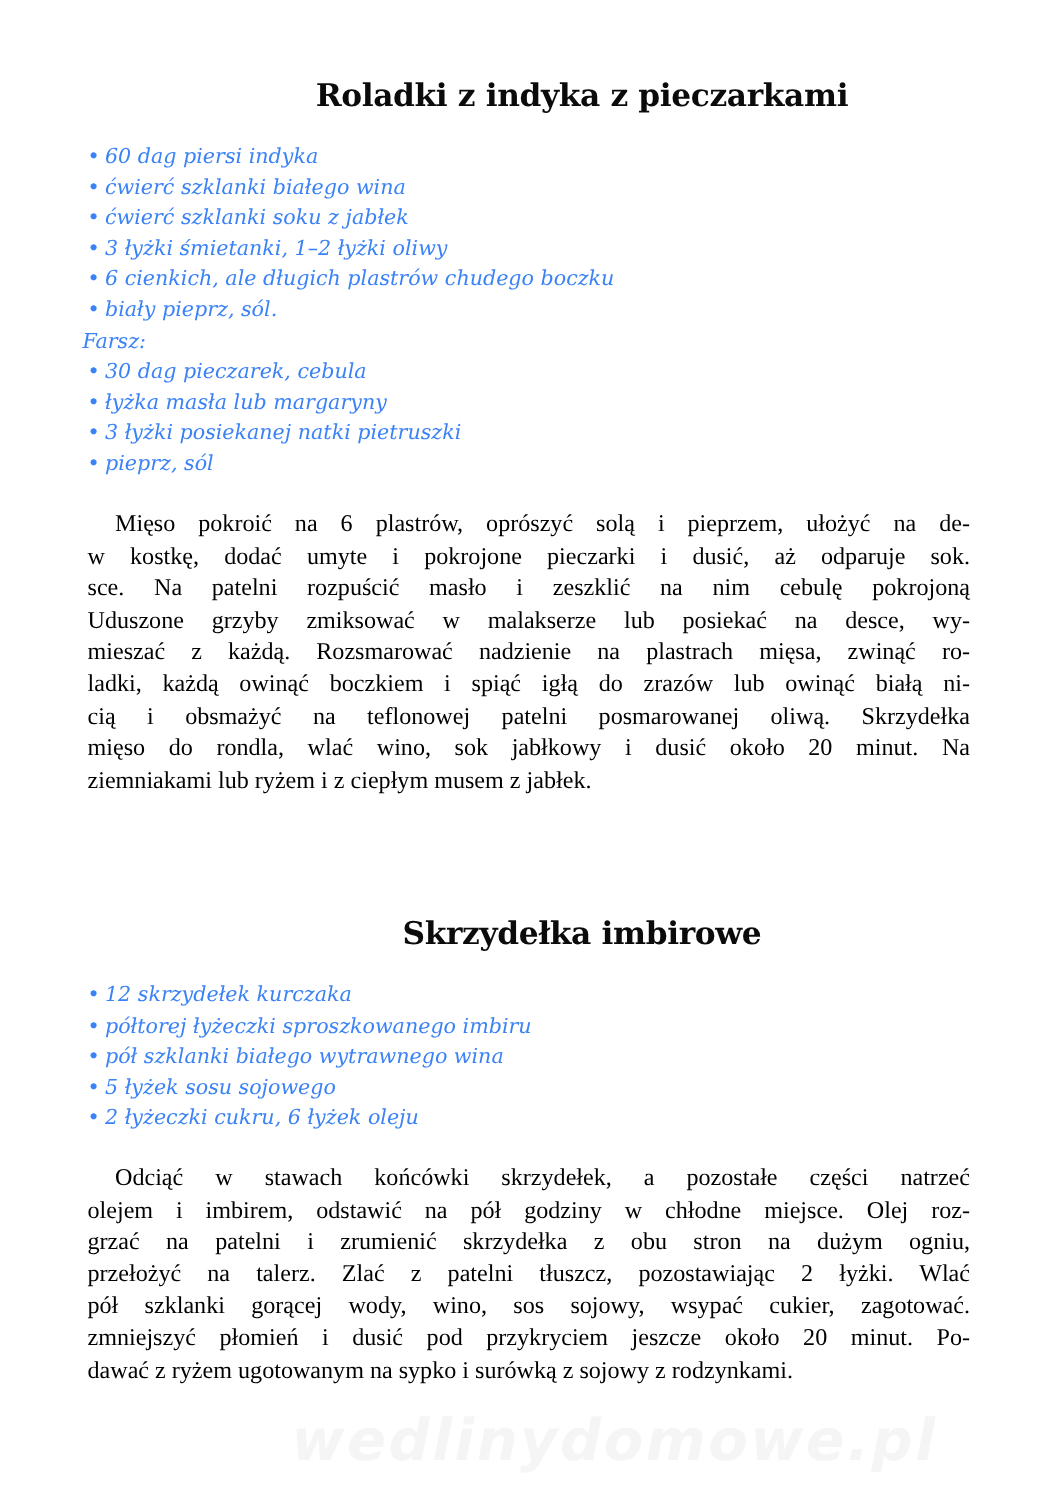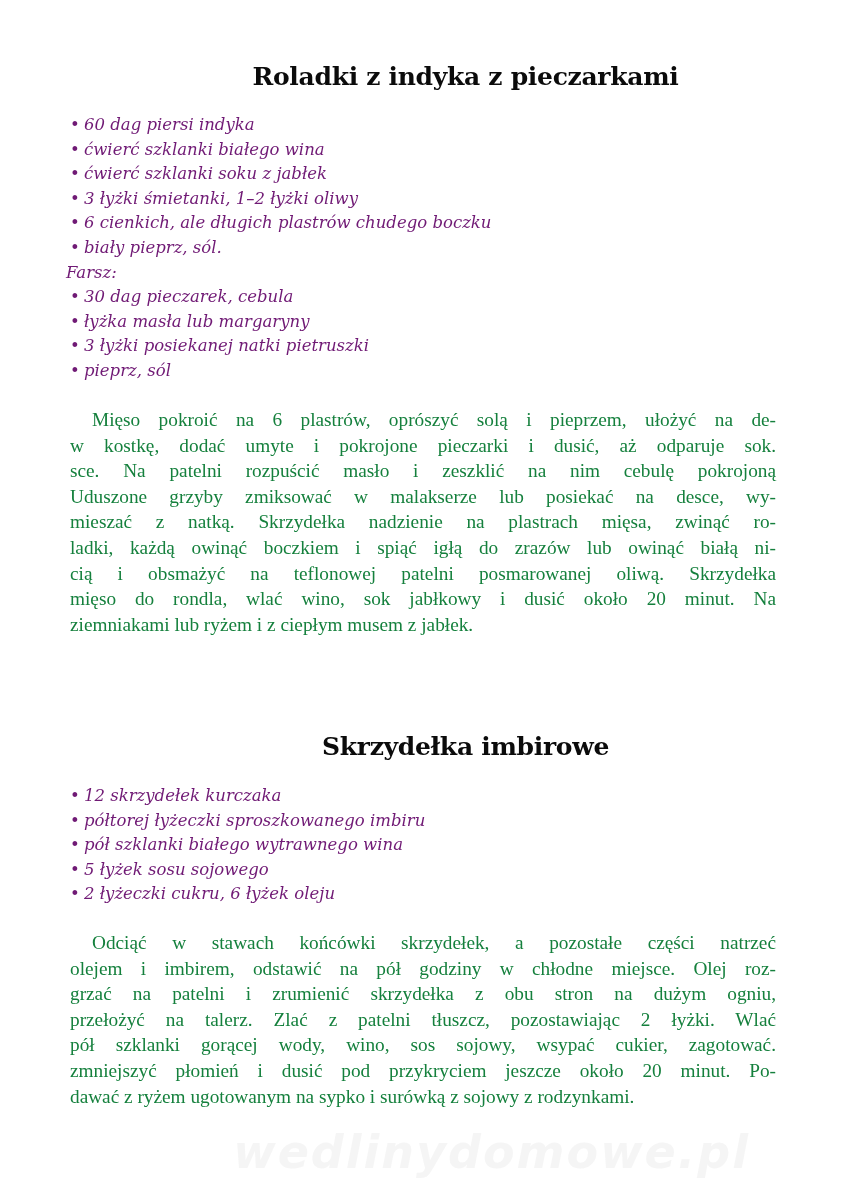--- a/index.html
+++ b/index.html
@@ -6,29 +6,29 @@
   body { width: 849px; height: 1200px; position: relative; overflow: hidden; color: #111; }
   .page { position: absolute; left: 0; top: 0; width: 849px; height: 1200px; }
   .title {
     position: absolute; left: 0; width: 849px; text-align: center;
     font-family: "DejaVu Serif", serif; font-weight: bold; font-size: 25px;
     letter-spacing: -0.3px; color: #0b0b0b; margin: 0; padding-left: 41px;
   }
   .ing-list {
     position: absolute; left: 70px; margin: 0; padding: 0; list-style: none;
     font-family: "DejaVu Serif", serif; font-style: italic; font-size: 16.5px;
-    line-height: 24.6px; color: #701a75;
+    line-height: 24.6px; color: #3b82f6;
   }
   .ing-list li { margin: 0; padding: 0; white-space: nowrap; }
   .bullet { display: inline-block; width: 14px; font-style: normal; }
   .subhead { font-style: italic; }
   .para {
     position: absolute; left: 70px; width: 706px; margin: 0;
     font-family: "Liberation Serif", serif; font-size: 19.3px; line-height: 25.6px;
-    text-align: justify; color: #15803d;
+    text-align: justify; color: #000000;
   }
   .para .line { display: block; text-align: justify; text-align-last: justify; white-space: nowrap; }
   .para .line.first { text-indent: 22px; }
   .para .line.last { text-align-last: left; }
   .watermark {
     position: absolute; left: 110px; top: 1125px; width: 640px; text-align: right;
     font-family: "DejaVu Sans", sans-serif; font-weight: bold; font-style: italic;
     font-size: 46px; color: rgba(200,200,200,0.18); letter-spacing: 2px;
   }
 </style>
@@ -51,21 +51,21 @@
     <li><span class="bullet">•</span><span>łyżka masła lub margaryny</span></li>
     <li><span class="bullet">•</span><span>3 łyżki posiekanej natki pietruszki</span></li>
     <li><span class="bullet">•</span><span>pieprz, sól</span></li>
   </ul>
 
   <div class="para" style="top:407px;">
     <span class="line first">Mięso pokroić na 6 plastrów, oprószyć solą i pieprzem, ułożyć na de-</span>
     <span class="line">w kostkę, dodać umyte i pokrojone pieczarki i dusić, aż odparuje sok.</span>
     <span class="line">sce. Na patelni rozpuścić masło i zeszklić na nim cebulę pokrojoną</span>
     <span class="line">Uduszone grzyby zmiksować w malakserze lub posiekać na desce, wy-</span>
-    <span class="line">mieszać z natką. Skrzydełka nadzienie na plastrach mięsa, zwinąć ro-</span>
+    <span class="line">mieszać z każdą. Rozsmarować nadzienie na plastrach mięsa, zwinąć ro-</span>
     <span class="line">ladki, każdą owinąć boczkiem i spiąć igłą do zrazów lub owinąć białą ni-</span>
     <span class="line">cią i obsmażyć na teflonowej patelni posmarowanej oliwą. Skrzydełka</span>
     <span class="line">mięso do rondla, wlać wino, sok jabłkowy i dusić około 20 minut. Na</span>
     <span class="line last">ziemniakami lub ryżem i z ciepłym musem z jabłek.</span>
   </div>
 
   <h1 class="title" style="top:732px;">Skrzydełka imbirowe</h1>
 
   <ul class="ing-list" style="top:784px;">
     <li><span class="bullet">•</span><span>12 skrzydełek kurczaka</span></li>

